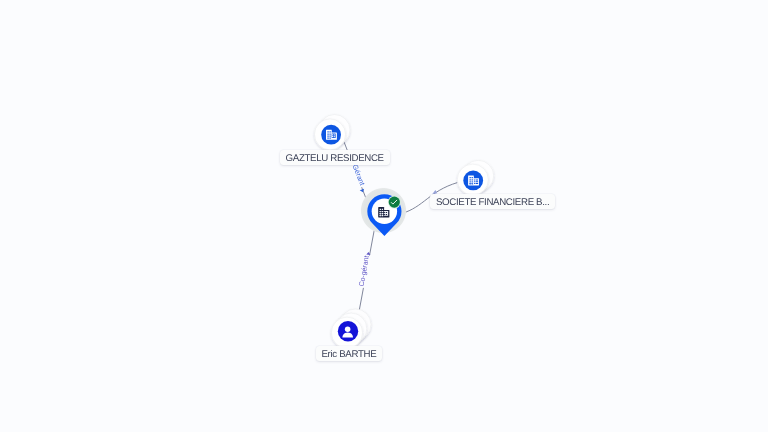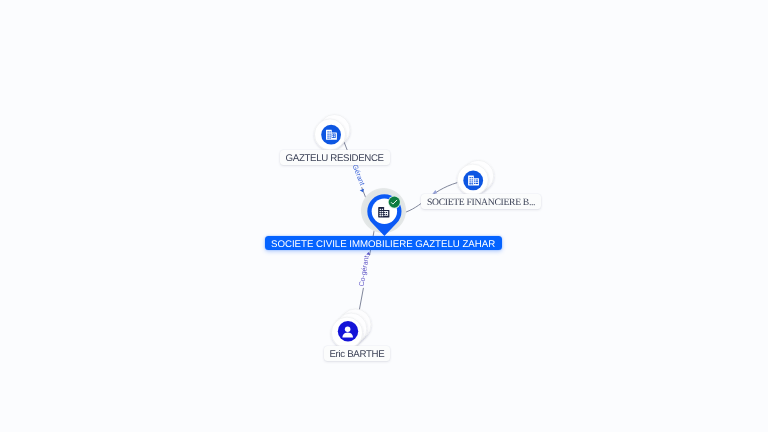--- a/index.html
+++ b/index.html
@@ -171,19 +171,18 @@
       </g>
       <path d="M 368.5 252.0 L 370.4 254.9 L 366.3 254.5 Z" fill="#5f55c6"></path>
     </g>
     <g>
       <path d="M 432.30 193.90 L 435.41 190.02 L 437.25 193.35 Z" fill="#97a3d8"></path>
     </g>
   </svg>
 
   <div class="nodelabel" style="left:279.6px;top:150.3px;">GAZTELU RESIDENCE</div>
 
-  <div class="nodelabel" style="left:421px;top:194.2px;font-family:Liberation Serif, serif;">SOCIETE FINANCIERE B...</div>
+  <div class="nodelabel" style="left:430px;top:194.2px;">SOCIETE FINANCIERE B...</div>
 
-  <div class="nodelabel" style="left:315.5px;top:346.3px;margin-left:8px;">Eric BARTHE</div>
+  <div class="nodelabel" style="left:315.5px;top:346.3px;">Eric BARTHE</div>
 
-  <div class="nodelabel sel" style="left:264.5px;top:236.0px;">SOCIETE CIVILE IMMOBILIERE GAZTELU ZAHAR</div>
 
 </div>
 
 </body></html>

